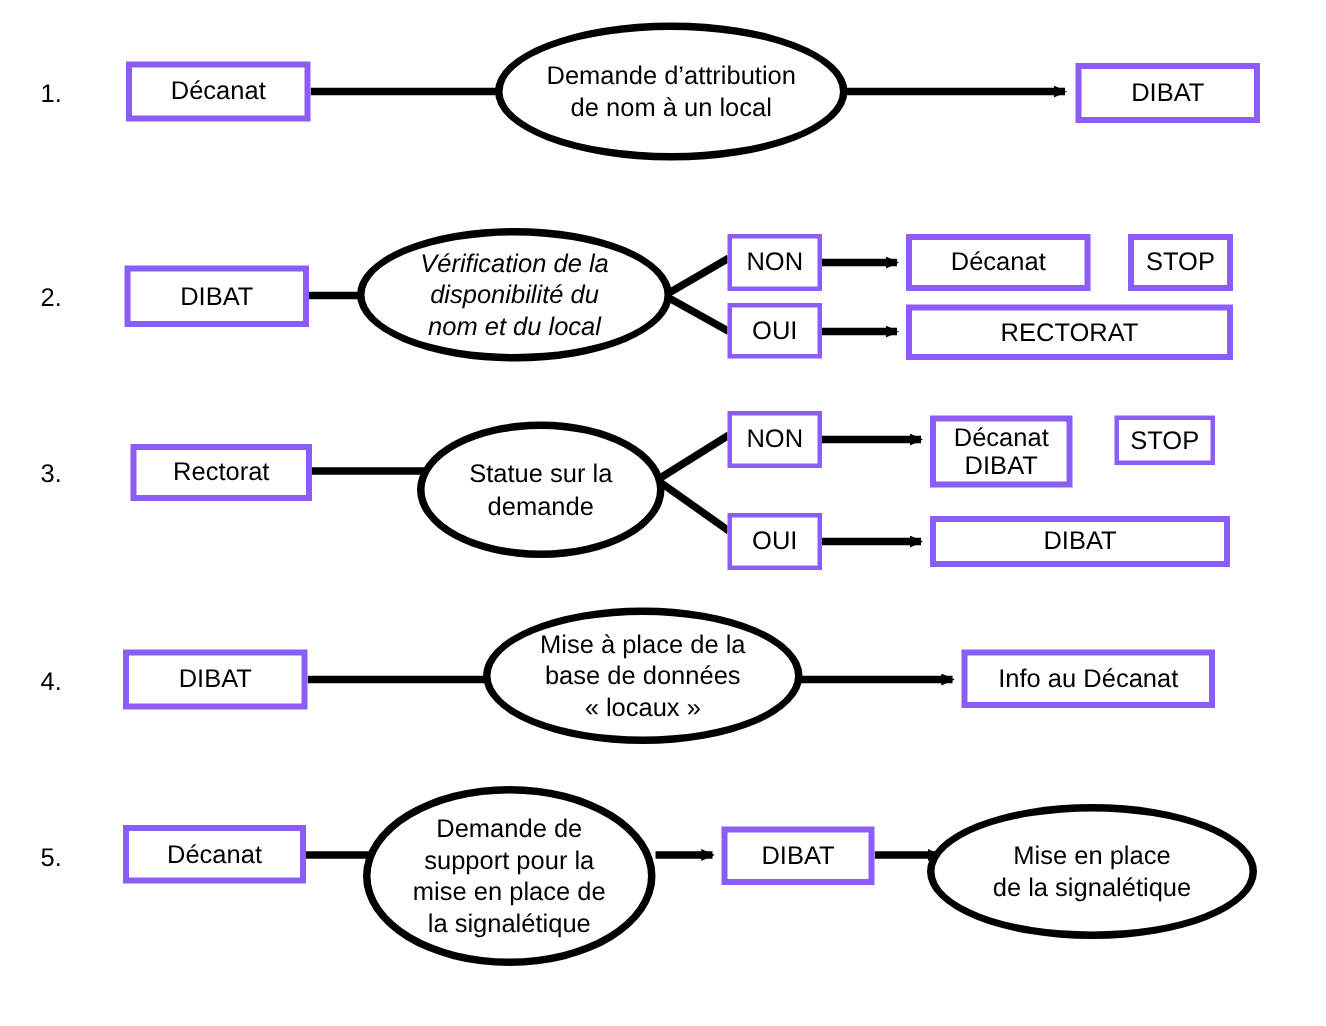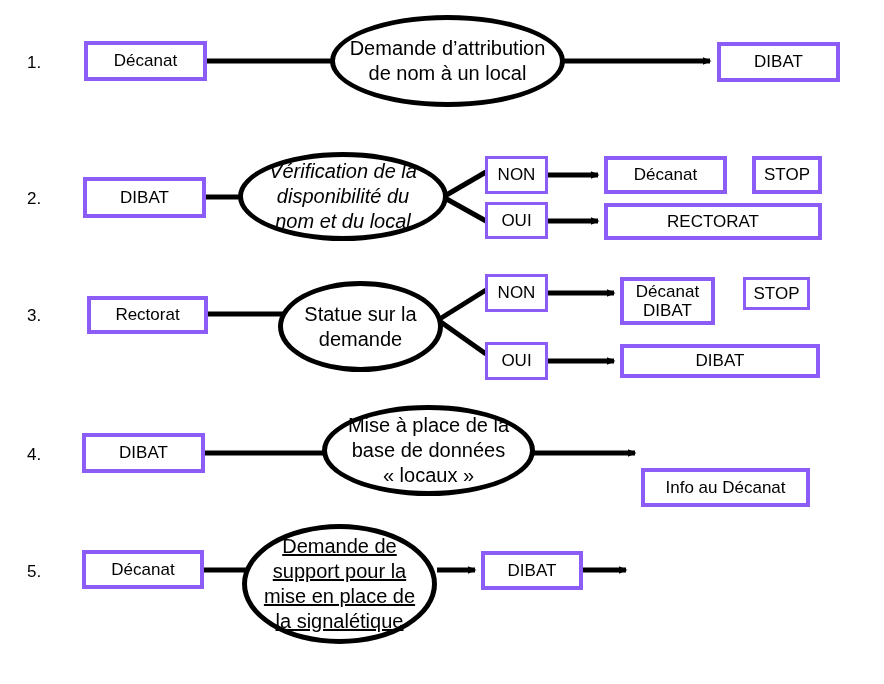--- a/index.html
+++ b/index.html
@@ -51,21 +51,21 @@
     position: absolute;
     box-sizing: border-box;
     border: 5px solid #000;
     border-radius: 50%;
     background: #ffffff;
     display: flex;
     align-items: center;
     justify-content: center;
     text-align: center;
     color: #000;
-    font-size: 20px;
+    font-size: 17px;
     line-height: 1.25;
     padding: 0 14px;
   }
   .node-ellipse.small-pad {
     padding: 0 18px;
     font-style: italic;
   }
   .multiline {
     white-space: pre-line;
   }
@@ -169,31 +169,35 @@
 
   <div class="step-num" style="left:27px; top:446px;">4.</div>
   <div class="node-box" style="left:82px; top:433px; width:123px; height:40px;">
     <span>DIBAT</span>
   </div>
   <div class="node-ellipse" style="left:322px; top:405px; width:213px; height:91px;">
     <span class="multiline">Mise à place de la
 base de données
 « locaux »</span>
   </div>
-  <div class="node-box" style="left:641px; top:433px; width:169px; height:39px;margin-top:35px;">
+  <div class="node-box" style="left:641px; top:433px; width:169px; height:39px;">
     <span>Info au Décanat</span>
   </div>
 
   <div class="step-num" style="left:27px; top:563px;">5.</div>
   <div class="node-box" style="left:82px; top:550px; width:122px; height:39px;">
     <span>Décanat</span>
   </div>
-  <div class="node-ellipse" style="left:242px; top:524px; width:195px; height:120px;text-decoration:underline;">
+  <div class="node-ellipse" style="left:242px; top:524px; width:195px; height:120px;">
     <span class="multiline">Demande de
 support pour la
 mise en place de
 la signalétique</span>
   </div>
   <div class="node-box" style="left:481px; top:551px; width:102px; height:39px;">
     <span>DIBAT</span>
   </div>
+  <div class="node-ellipse" style="left:618px; top:536px; width:220px; height:90px;">
+    <span class="multiline">Mise en place
+de la signalétique</span>
+  </div>
 
 </div>
 
 </body></html>

